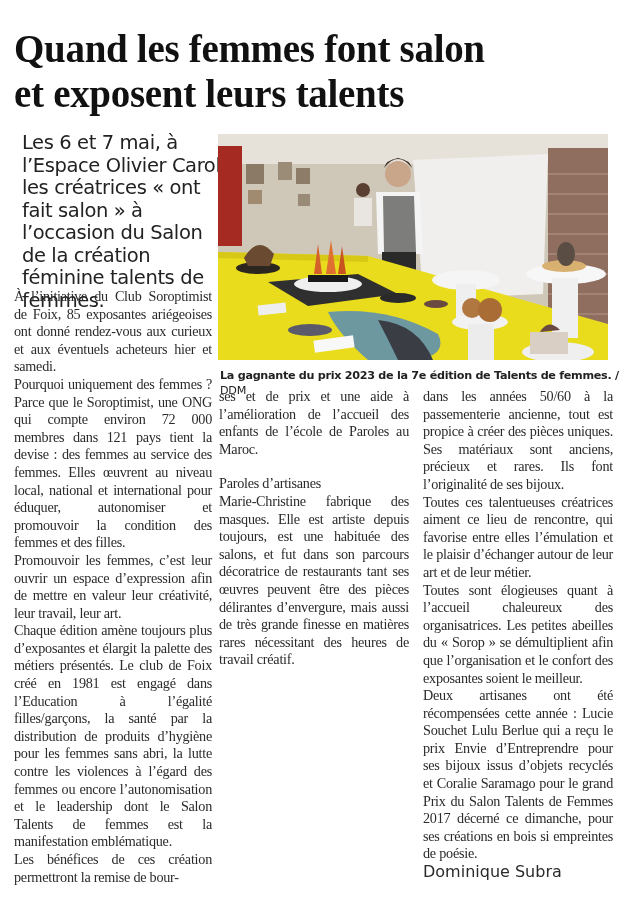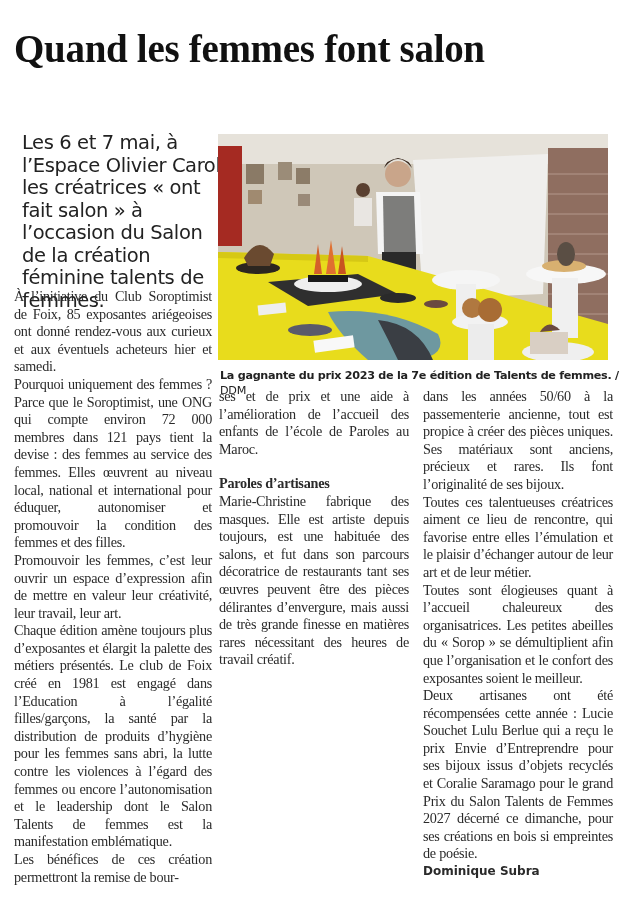--- a/index.html
+++ b/index.html
@@ -18,43 +18,44 @@
   .col {
     position: absolute;
     font-family: "Liberation Serif", "DejaVu Serif", serif;
     font-size: 14.2px; line-height: 17.6px; color: #2a2a2a;
     text-align: justify; hyphens: manual; letter-spacing: -0.25px;
   }
   .col p { margin: 0; }
   .col1 { left: 14px; top: 288px; width: 198px; }
   .col2 { left: 219px; top: 388px; width: 190px; }
   .col3 { left: 423px; top: 388px; width: 190px; }
-  .subhead { font-weight: bold; margin-top: 17px !important; }
+  .subhead { font-weight: normal; margin-top: 17px !important; }
   .signature {
     font-family: "DejaVu Sans", "Liberation Sans", sans-serif;
-    font-weight: bold; font-size: 12px; letter-spacing: 0;
+    font-weight: normal; font-size: 16px; letter-spacing: 0;
   }
   .photo {
     position: absolute; left: 218px; top: 134px; width: 390px; height: 226px;
     overflow: hidden; background: #d9d3c6;
   }
   .caption {
     position: absolute; left: 220px; top: 368px; width: 400px;
     font-family: "DejaVu Sans", "Liberation Sans", sans-serif;
     font-size: 11.2px; line-height: 15px; color: #222; letter-spacing: -0.3px;
   }
   .caption .cap-main { font-weight: bold; text-align: center; }
   .caption .cap-sep { font-weight: bold; }
   .caption .cap-credit { font-weight: normal; margin-top: 48px; }
 </style>
 </head>
 <body>
 
 <h1 class="headline">
   <span>Quand les femmes font salon</span><br>
+  <span>et exposent leurs talents</span>
 </h1>
 
 <div class="chapo">Les 6 et 7 mai, à l’Espace Olivier Carol, les créatrices « ont fait salon » à l’occasion du Salon de la création féminine talents de femmes.</div>
 
 <div class="photo">
   <svg width="390" height="226" viewBox="0 0 390 226">
 
     <rect x="0" y="0" width="390" height="226" fill="#cfc7b8"></rect>
     <rect x="0" y="0" width="390" height="30" fill="#e6e2da"></rect>
 
@@ -144,15 +145,15 @@
 <div class="col col2">
   <p>ses et de prix et une aide à l’amélioration de l’accueil des enfants de l’école de Paroles au Maroc.</p>
   <p class="subhead">Paroles d’artisanes</p>
   <p>Marie-Christine fabrique des masques. Elle est artiste depuis toujours, est une habituée des salons, et fut dans son parcours décoratrice de restaurants tant ses œuvres peuvent être des pièces délirantes d’envergure, mais aussi de très grande finesse en matières rares nécessitant des heures de travail créatif.</p>
 </div>
 
 <div class="col col3">
   <p>dans les années 50/60 à la passementerie ancienne, tout est propice à créer des pièces uniques. Ses matériaux sont anciens, précieux et rares. Ils font l’originalité de ses bijoux.</p>
   <p>Toutes ces talentueuses créatrices aiment ce lieu de rencontre, qui favorise entre elles l’émulation et le plaisir d’échanger autour de leur art et de leur métier.</p>
   <p>Toutes sont élogieuses quant à l’accueil chaleureux des organisatrices. Les petites abeilles du « Sorop » se démultiplient afin que l’organisation et le confort des exposantes soient le meilleur.</p>
-  <p>Deux artisanes ont été récompensées cette année : Lucie Souchet Lulu Berlue qui a reçu le prix Envie d’Entreprendre pour ses bijoux issus d’objets recyclés et Coralie Saramago pour le grand Prix du Salon Talents de Femmes 2027 décerné ce dimanche, pour ses créations en bois si empreintes de poésie.</p>
+  <p>Deux artisanes ont été récompensées cette année : Lucie Souchet Lulu Berlue qui a reçu le prix Envie d’Entreprendre pour ses bijoux issus d’objets recyclés et Coralie Saramago pour le grand Prix du Salon Talents de Femmes 2017 décerné ce dimanche, pour ses créations en bois si empreintes de poésie.</p>
   <p class="signature">Dominique Subra</p>
 </div>
 
 </body></html>

